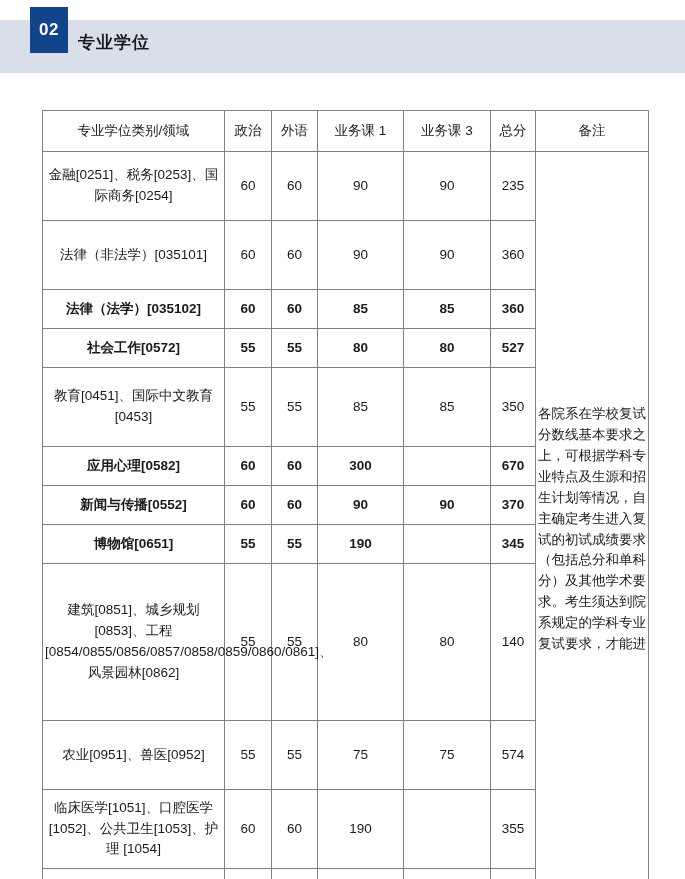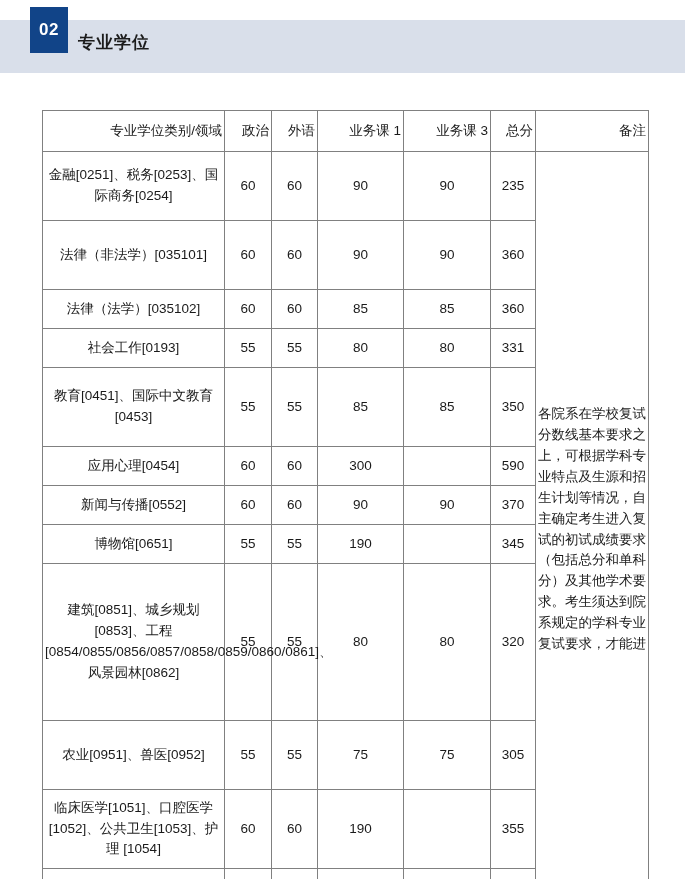--- a/index.html
+++ b/index.html
@@ -73,21 +73,20 @@
     text-align: center;
     vertical-align: middle;
     padding: 3px 2px;
     line-height: 1.55;
     color: #1a1a1a;
     font-weight: normal;
   }
   table.score-table thead th {
     height: 36px;
     padding: 2px;
-    text-align: right;
   }
   
   col.c-field   { width: 182px; }
   col.c-pol     { width: 47px; }
   col.c-for     { width: 46px; }
   col.c-s1      { width: 86px; }
   col.c-s2      { width: 87px; }
   col.c-total   { width: 45px; }
   col.c-remark  { width: 113px; }
 
@@ -96,21 +95,21 @@
     padding-right: 6px;
   }
   td.remark-cell {
     text-align: left;
     padding: 4px 6px 4px 7px;
     line-height: 1.95;
     font-size: 13.5px;
     vertical-align: middle;
   }
   tr.row-tall td { height: 62px; }
-  tr.row-short td { height: 32px; }
+  tr.row-short td { height: 32px; font-weight: bold; }
   tr.row-xtall td { height: 150px; }
   tr.row-med td { height: 72px; }
 </style>
 </head>
 <body>
 
 <div class="section-header">
   <div class="header-band"></div>
   <div class="section-badge">02</div>
   <div class="section-title">专业学位</div>
@@ -158,42 +157,42 @@
       </tr>
       <tr class="row-short">
         <td class="field-cell">法律（法学）[035102]</td>
         <td>60</td>
         <td>60</td>
         <td>85</td>
         <td>85</td>
         <td>360</td>
       </tr>
       <tr class="row-short">
-        <td class="field-cell">社会工作[0193]</td>
-        <td>55</td>
-        <td>55</td>
-        <td>80</td>
-        <td>80</td>
-        <td>331</td>
+        <td class="field-cell">社会工作[0572]</td>
+        <td>55</td>
+        <td>55</td>
+        <td>80</td>
+        <td>80</td>
+        <td>527</td>
       </tr>
       <tr class="row-med">
         <td class="field-cell">教育[0451]、国际中文教育[0453]</td>
         <td>55</td>
         <td>55</td>
         <td>85</td>
         <td>85</td>
         <td>350</td>
       </tr>
       <tr class="row-short">
-        <td class="field-cell">应用心理[0454]</td>
+        <td class="field-cell">应用心理[0582]</td>
         <td>60</td>
         <td>60</td>
         <td>300</td>
         <td></td>
-        <td>590</td>
+        <td>670</td>
       </tr>
       <tr class="row-short">
         <td class="field-cell">新闻与传播[0552]</td>
         <td>60</td>
         <td>60</td>
         <td>90</td>
         <td>90</td>
         <td>370</td>
       </tr>
       <tr class="row-short">
@@ -203,29 +202,29 @@
         <td>190</td>
         <td></td>
         <td>345</td>
       </tr>
       <tr class="row-xtall">
         <td class="field-cell">建筑[0851]、城乡规划[0853]、工程[0854/0855/0856/0857/0858/0859/0860/0861]、风景园林[0862]</td>
         <td>55</td>
         <td>55</td>
         <td>80</td>
         <td>80</td>
-        <td>320</td>
+        <td>140</td>
       </tr>
       <tr class="row-tall">
         <td class="field-cell">农业[0951]、兽医[0952]</td>
         <td>55</td>
         <td>55</td>
         <td>75</td>
         <td>75</td>
-        <td>305</td>
+        <td>574</td>
       </tr>
       <tr class="row-med">
         <td class="field-cell">临床医学[1051]、口腔医学[1052]、公共卫生[1053]、护理 [1054]</td>
         <td>60</td>
         <td>60</td>
         <td>190</td>
         <td></td>
         <td>355</td>
       </tr>
       <tr class="row-short">

